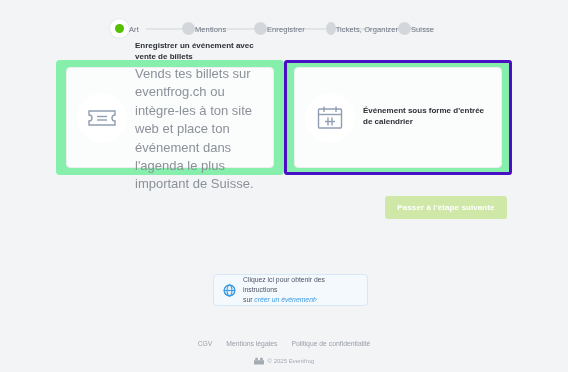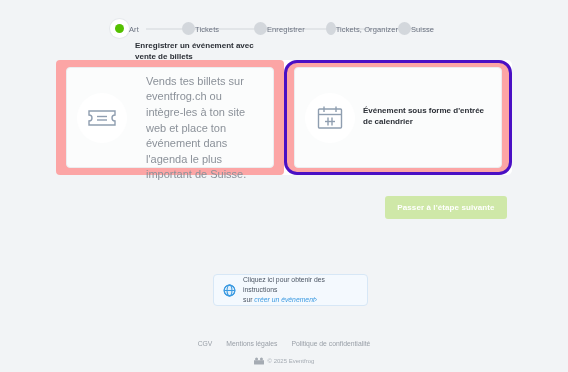--- a/index.html
+++ b/index.html
@@ -102,39 +102,39 @@
     gap: 0px;
   }
 
   .choice-card {
     position: relative;
     width: 228px;
     height: 115px;
     box-sizing: border-box;
     display: flex;
     align-items: flex-start;
-    background: #fca5a5;
+    background: #86efac;
     border-radius: 4px;
   }
   .choice-inner {
     position: absolute;
     left: 10px;
     top: 7px;
     right: 10px;
     bottom: 7px;
     border: 1px solid #ebedef;
     border-radius: 4px;
     background: #fbfcfc;
     display: flex;
     align-items: center;
     box-sizing: border-box;
   }
   .choice-card.selected {
     border: 3px solid #4a0fc4;
-    border-radius: 13px;
+    border-radius: 3px;
   }
   .choice-card.selected .choice-inner {
     left: 7px;
     top: 4px;
     right: 7px;
     bottom: 4px;
   }
 
   .icon-circle {
     flex: 0 0 auto;
@@ -154,24 +154,24 @@
     padding: 0 10px 0 8px;
   }
   .choice-title {
     font-size: 8px;
     font-weight: bold;
     color: #2b2f36;
     line-height: 1.35;
     margin: 0 0 2px 0;
   }
   .choice-desc {
-    font-size: 11px;
+    font-size: 13px;
     color: #8b9199;
     line-height: 1.42;
-    margin: 11px;
+    margin: 0;
   }
 
   
   .next-btn {
     position: absolute;
     left: 385px;
     top: 196px;
     width: 122px;
     height: 23px;
     background: #cfe8a8;
@@ -261,21 +261,21 @@
 
       <div class="step active">
         <div class="step-dot-wrap">
           <div class="step-dot"></div>
         </div>
         <div class="step-label">Art</div>
       </div>
 
       <div class="step">
         <div class="step-dot"></div>
-        <div class="step-label">Tickets</div>
+        <div class="step-label">Mentions</div>
       </div>
 
       <div class="step">
         <div class="step-dot"></div>
         <div class="step-label">Enregistrer</div>
       </div>
 
       <div class="step">
         <div class="step-dot"></div>
         <div class="step-label">Tickets, Organizer</div>

